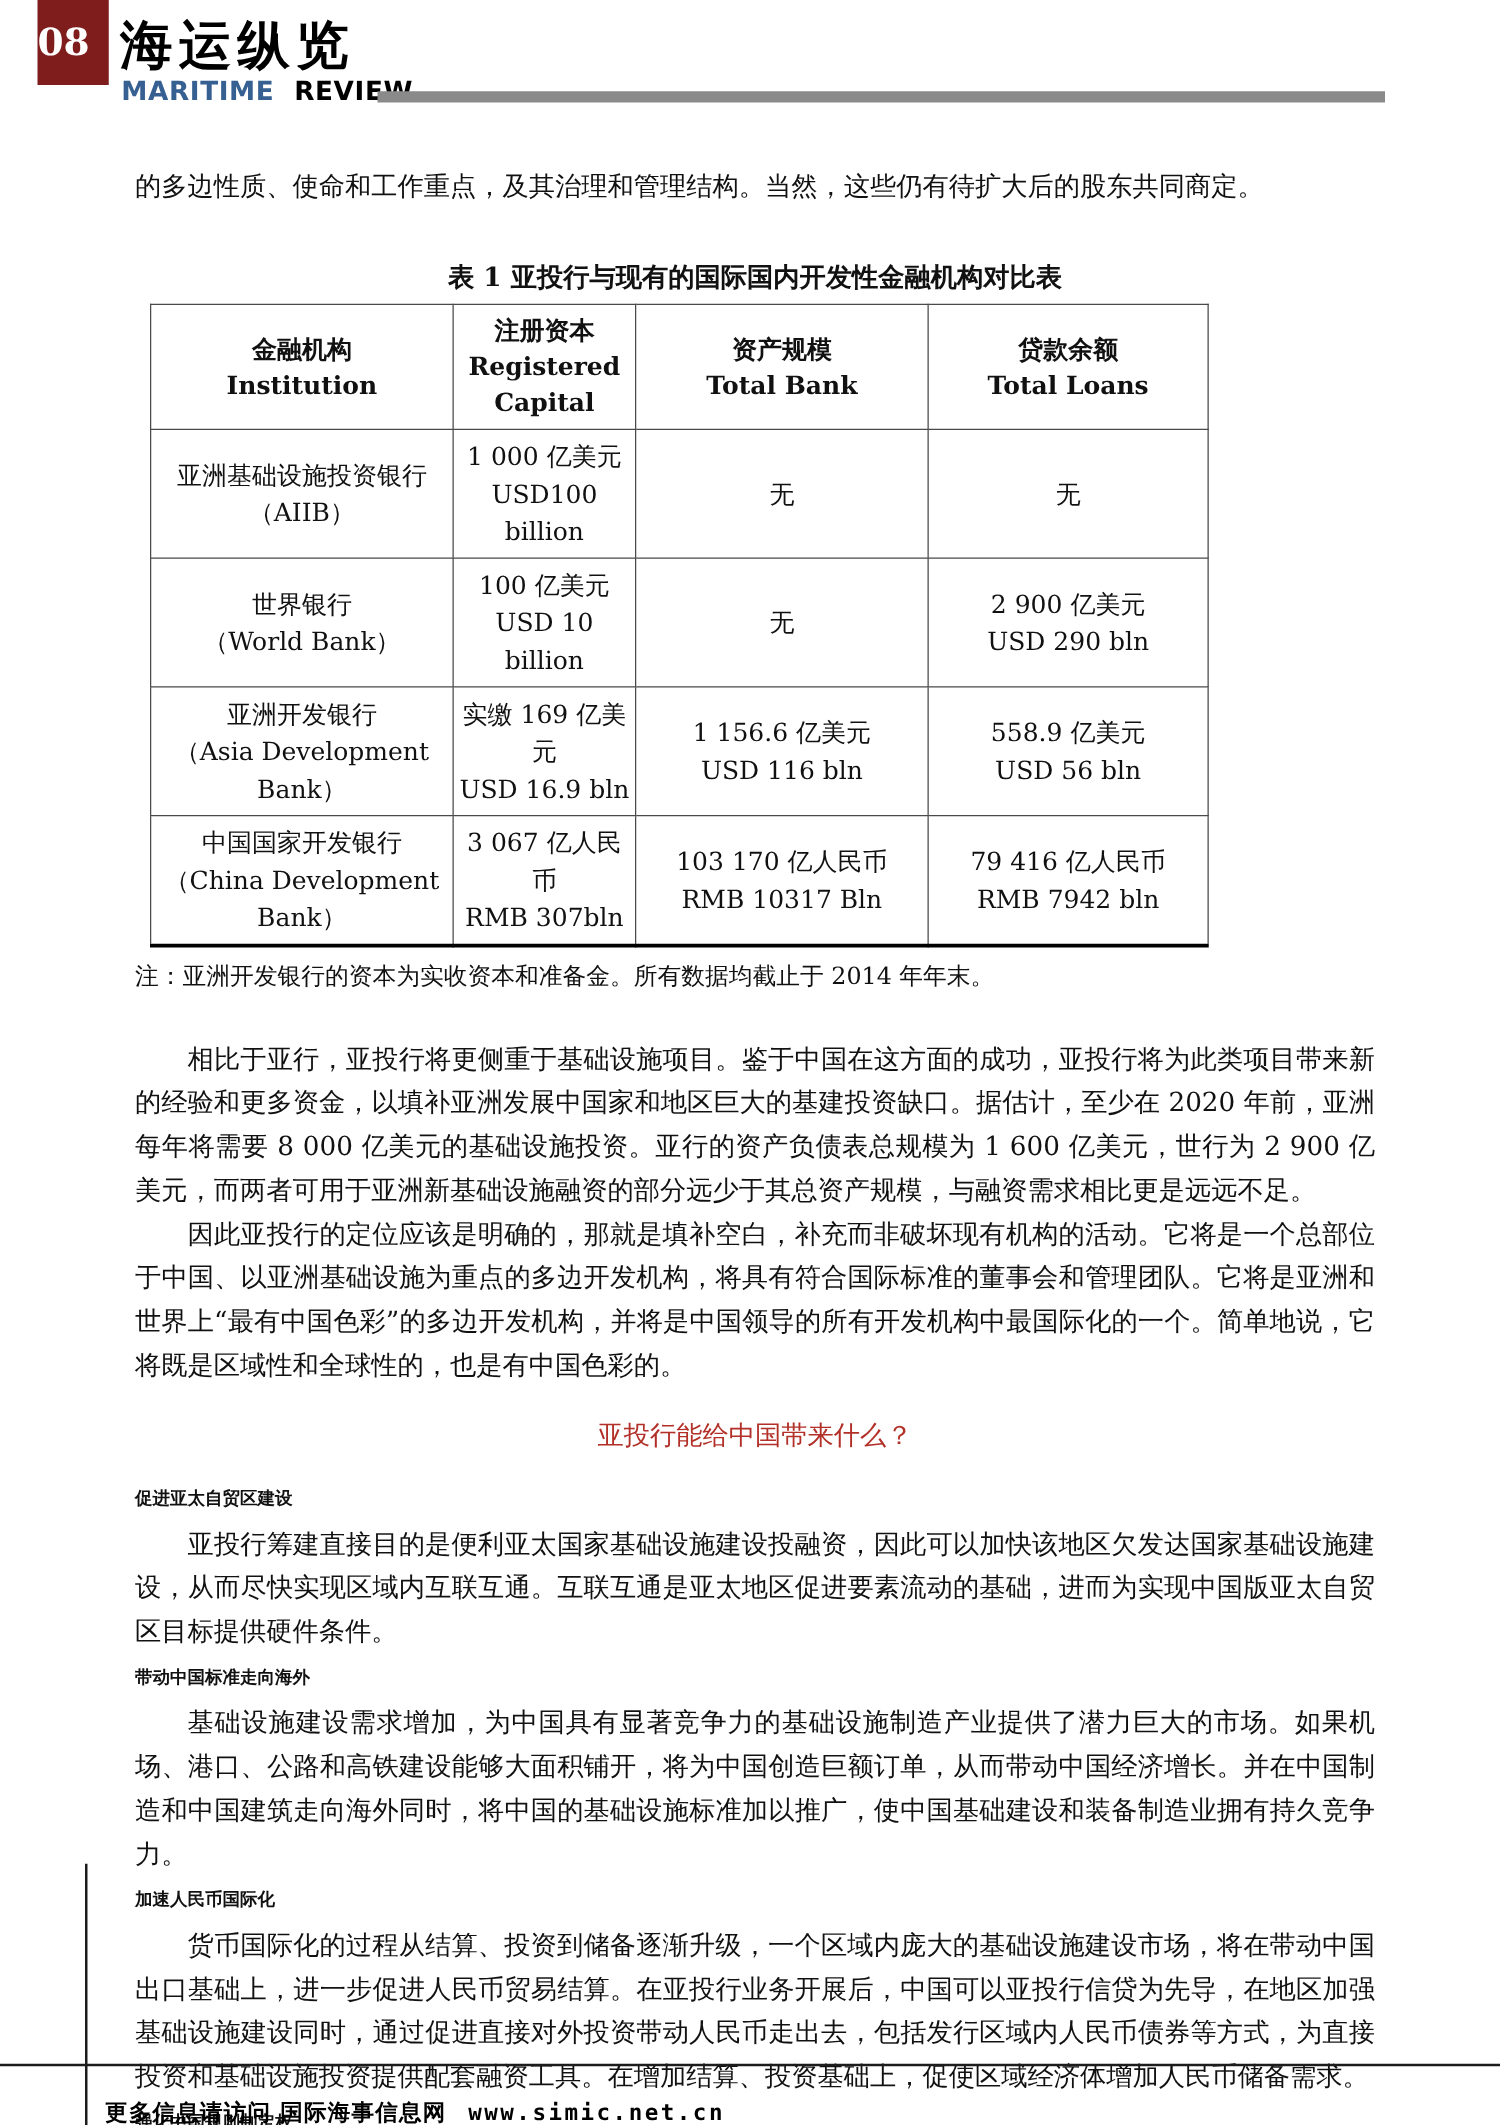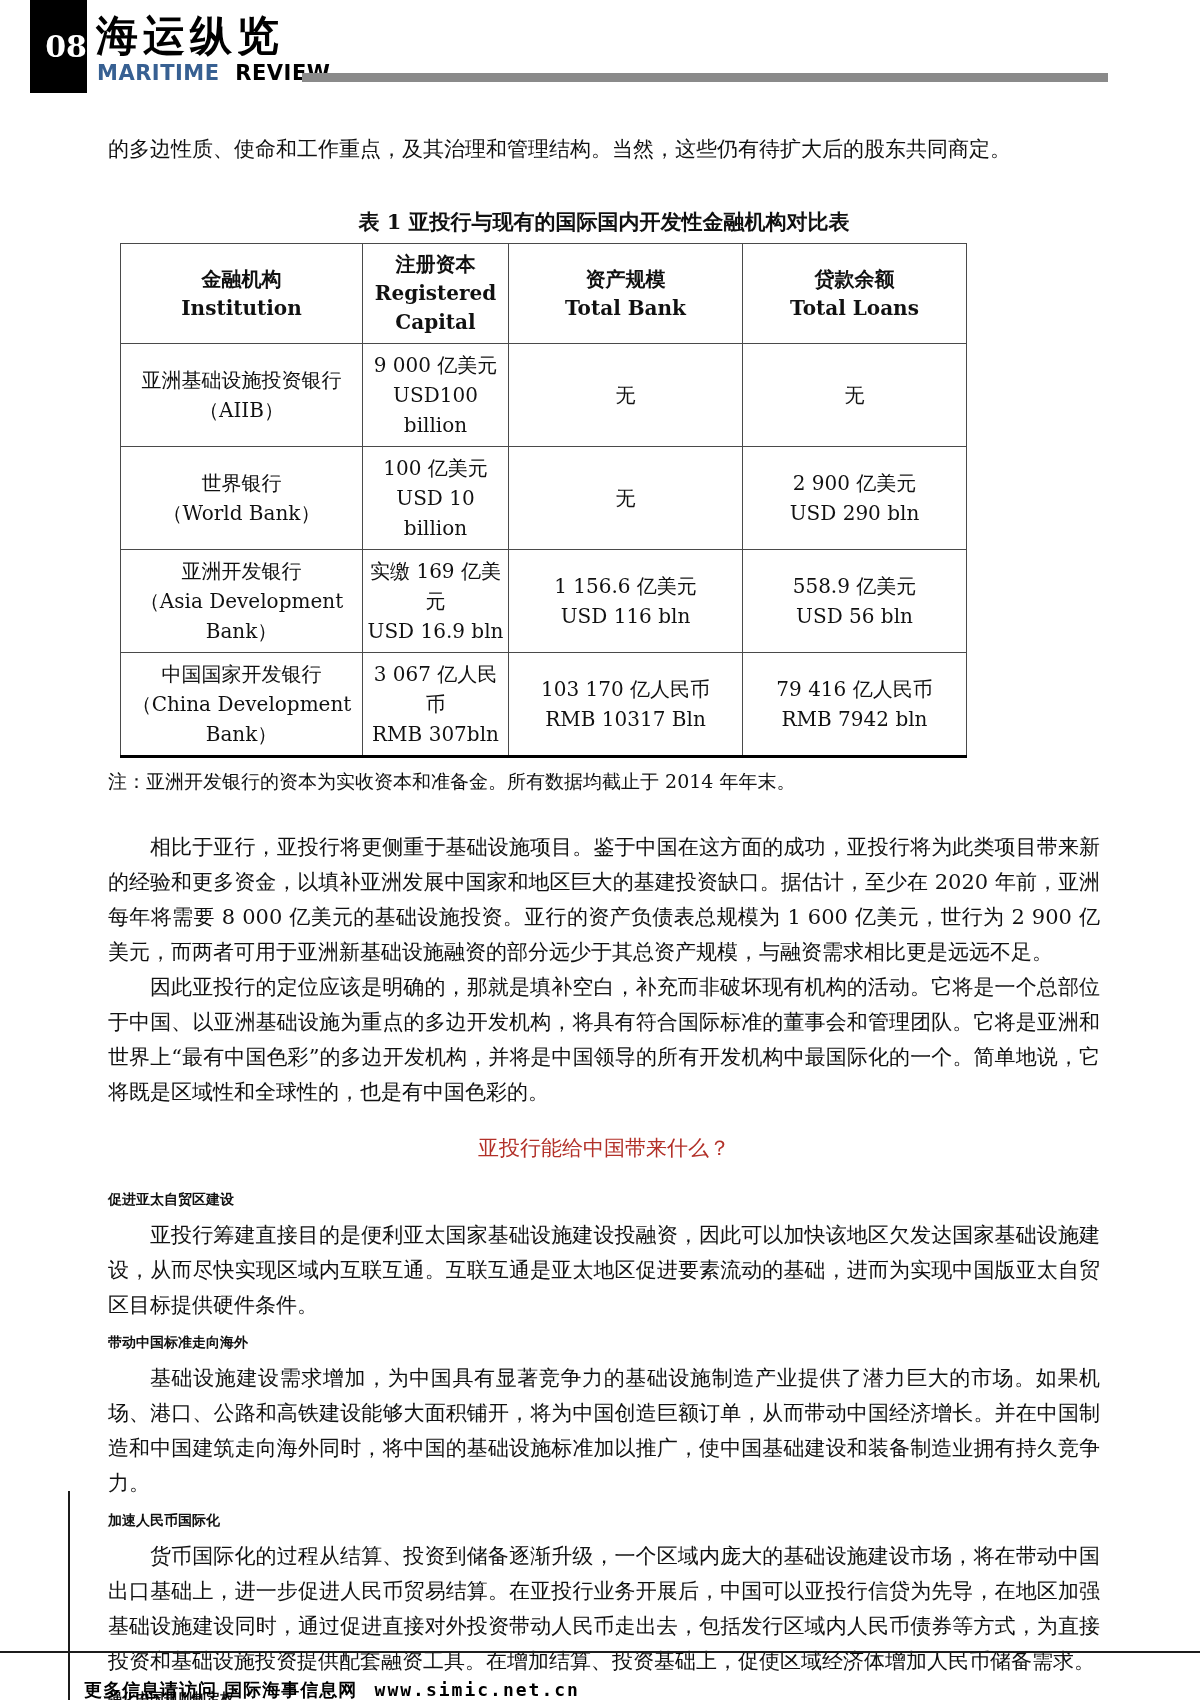--- a/index.html
+++ b/index.html
@@ -3,22 +3,22 @@
 <meta charset="utf-8">
 <style>
   html,body{margin:0;padding:0;}
   body{
     width:1200px;height:1700px;position:relative;background:#ffffff;
     font-family:"DejaVu Serif","Liberation Serif",serif;color:#111;
     overflow:hidden;
   }
   
   .page-badge{
-    position:absolute;left:30px;top:0;width:57px;height:93px;
-    background:#000000;color:#fff;display:flex;align-items:center;justify-content:flex-end;
+    position:absolute;left:30px;top:0;width:57px;height:68px;
+    background:#7f1d1d;color:#fff;display:flex;align-items:center;justify-content:flex-start;
     font-family:"DejaVu Serif",serif;font-weight:bold;font-size:30px;
   }
   .masthead-cn{
     position:absolute;left:96px;top:8px;
     font-family:"DejaVu Sans","Liberation Sans",sans-serif;
     font-weight:bold;font-size:42px;letter-spacing:5px;color:#000;
   }
   .masthead-en{
     position:absolute;left:97px;top:61px;
     font-family:"DejaVu Sans","Liberation Sans",sans-serif;
@@ -126,21 +126,21 @@
         <span class="cell-line">贷款余额</span>
         <span class="cell-line">Total Loans</span>
       </th>
     </tr>
     <tr>
       <td>
         <span class="cell-line">亚洲基础设施投资银行</span>
         <span class="cell-line">（AIIB）</span>
       </td>
       <td>
-        <span class="cell-line">9 000 亿美元</span>
+        <span class="cell-line">1 000 亿美元</span>
         <span class="cell-line">USD100 billion</span>
       </td>
       <td>
         <span class="cell-line">无</span>
       </td>
       <td>
         <span class="cell-line">无</span>
       </td>
     </tr>
     <tr>

